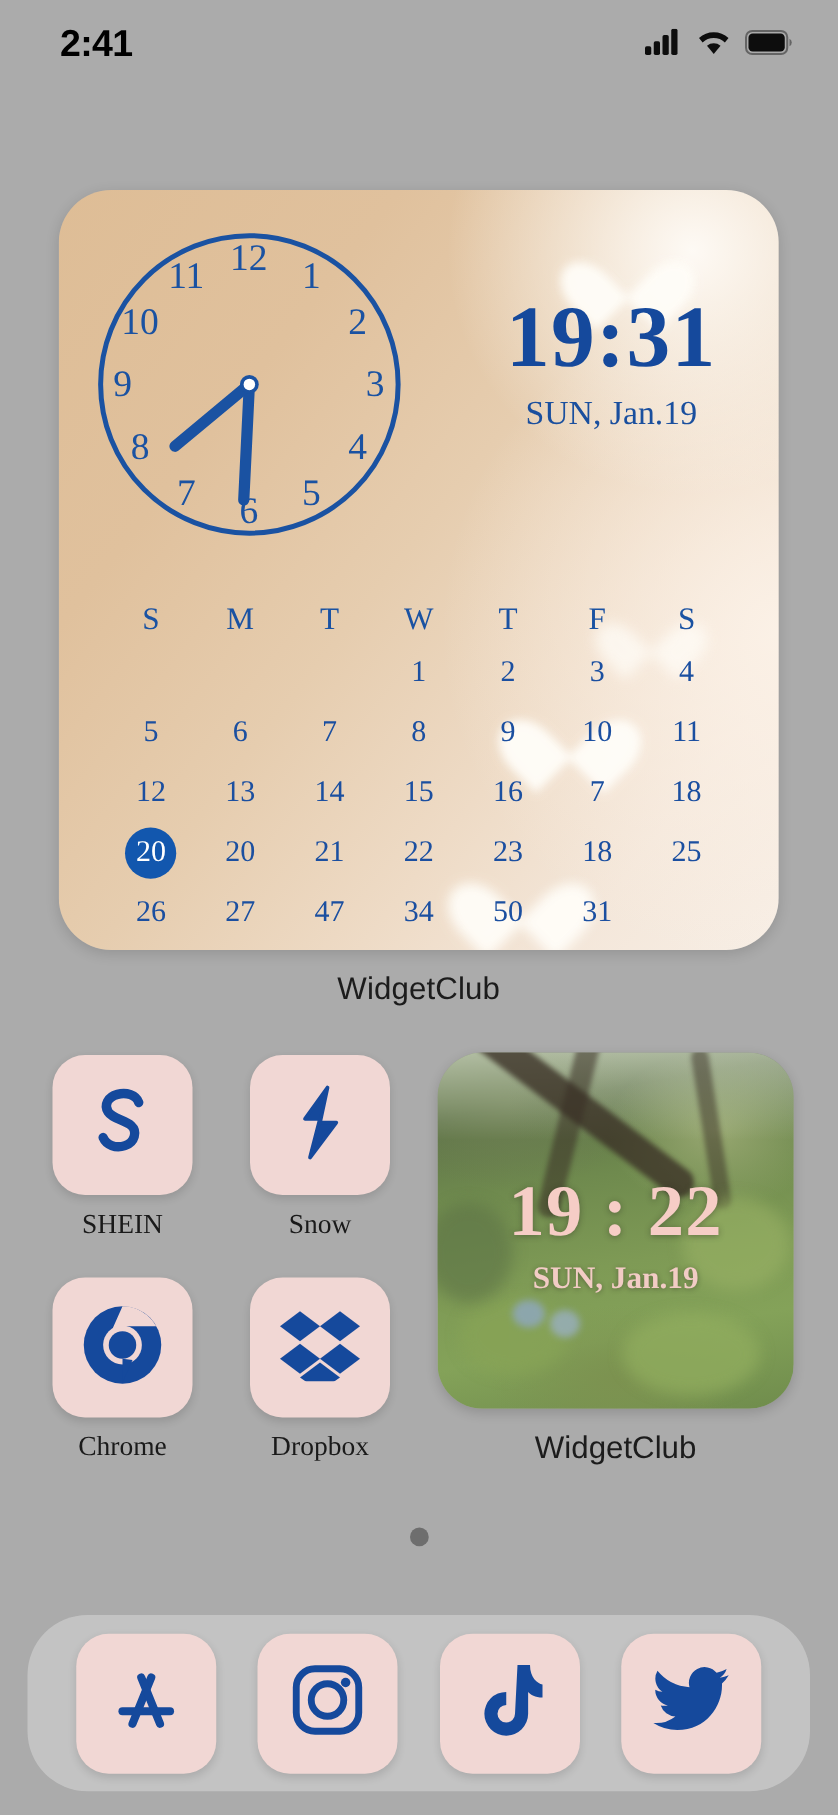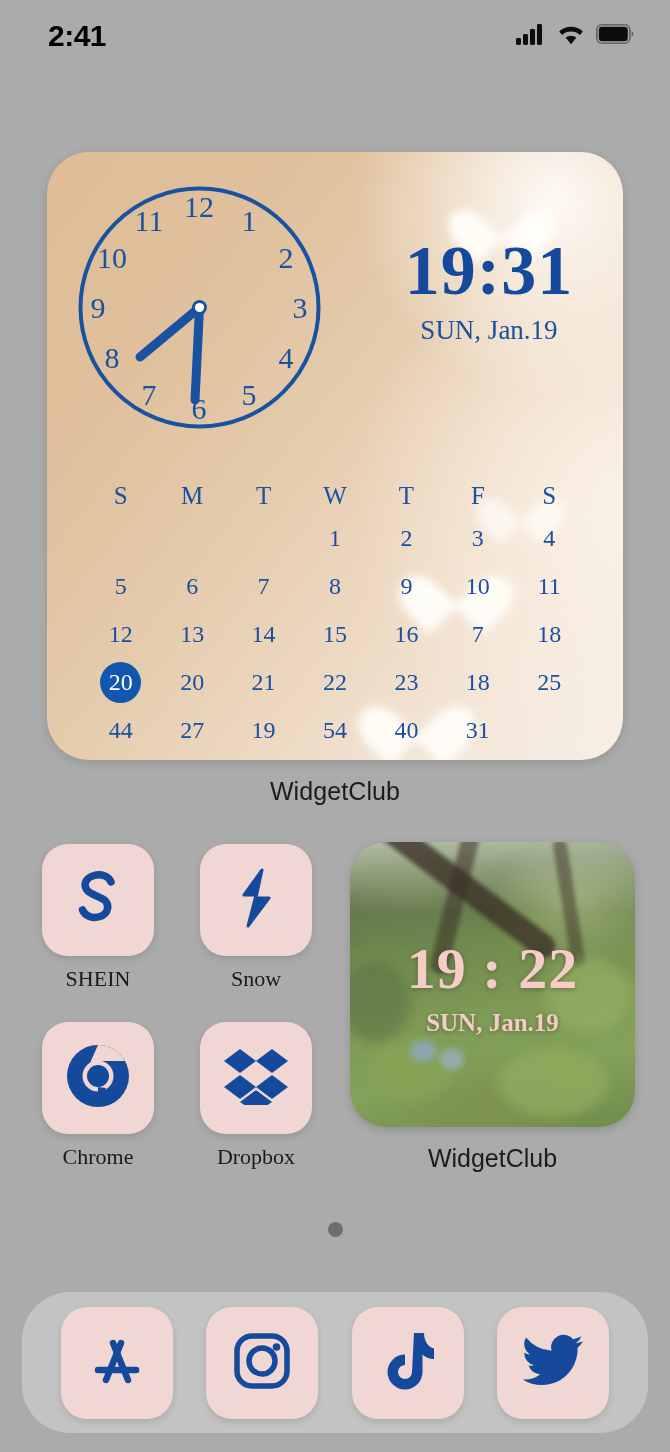--- a/index.html
+++ b/index.html
@@ -289,25 +289,25 @@
           <div class="cal-cell"><span class="daynum">16</span></div>
           <div class="cal-cell"><span class="daynum">7</span></div>
           <div class="cal-cell"><span class="daynum">18</span></div>
           <div class="cal-cell today"><span class="daynum">20</span></div>
           <div class="cal-cell"><span class="daynum">20</span></div>
           <div class="cal-cell"><span class="daynum">21</span></div>
           <div class="cal-cell"><span class="daynum">22</span></div>
           <div class="cal-cell"><span class="daynum">23</span></div>
           <div class="cal-cell"><span class="daynum">18</span></div>
           <div class="cal-cell"><span class="daynum">25</span></div>
-          <div class="cal-cell"><span class="daynum">44</span></div>
+          <div class="cal-cell"><span class="daynum">26</span></div>
           <div class="cal-cell"><span class="daynum">27</span></div>
-          <div class="cal-cell"><span class="daynum">19</span></div>
-          <div class="cal-cell"><span class="daynum">54</span></div>
-          <div class="cal-cell"><span class="daynum">40</span></div>
+          <div class="cal-cell"><span class="daynum">47</span></div>
+          <div class="cal-cell"><span class="daynum">34</span></div>
+          <div class="cal-cell"><span class="daynum">50</span></div>
           <div class="cal-cell"><span class="daynum">31</span></div>
         </div>
     </div>
 
   </div>
   <div class="widget-label">WidgetClub</div>
 </div>
 
 <div class="app-area">
 

